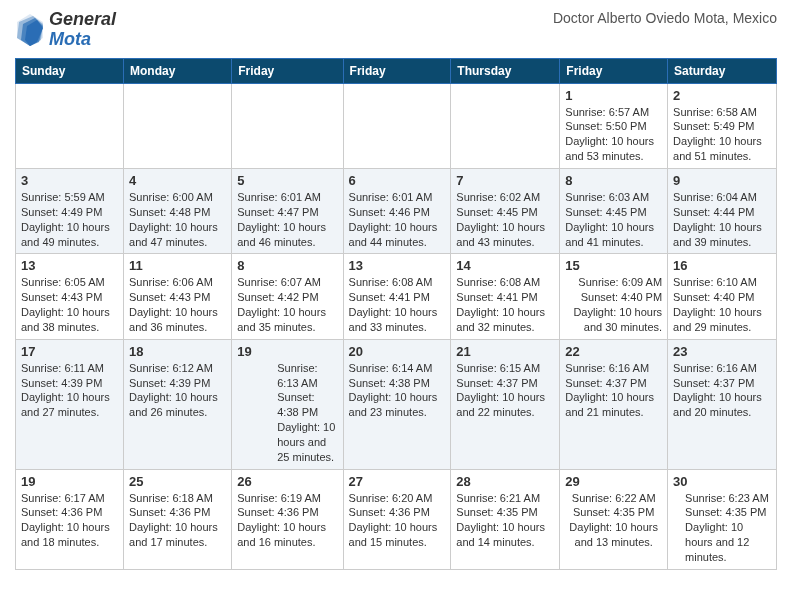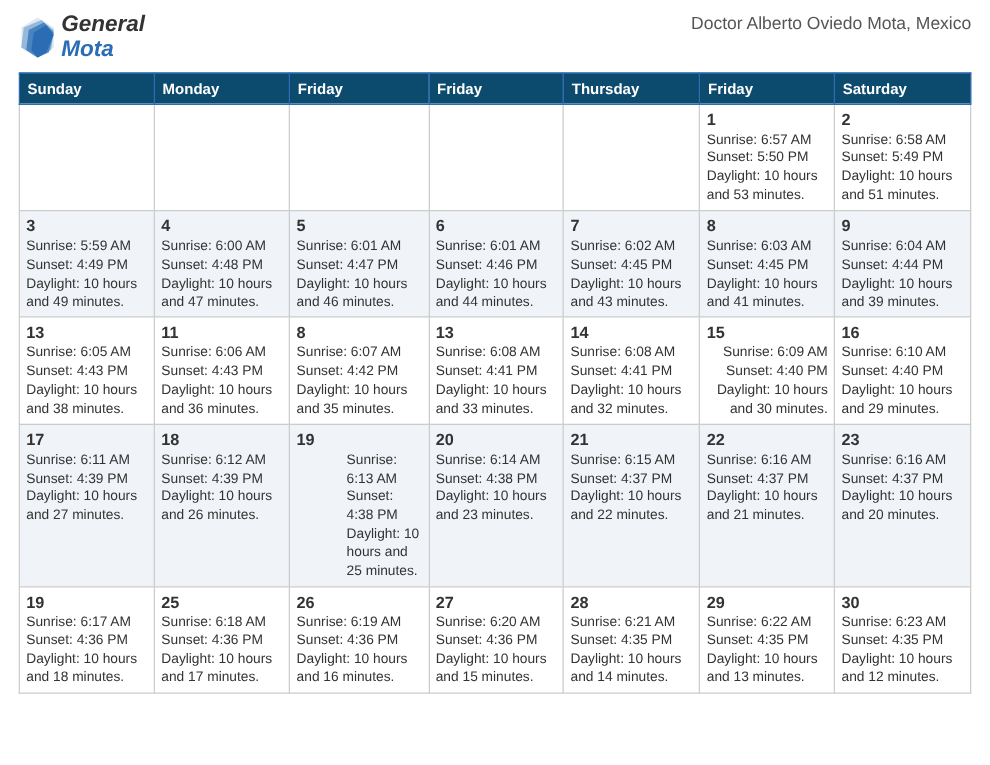--- a/index.html
+++ b/index.html
@@ -303,26 +303,26 @@
 Daylight: 10 hours and 15 minutes.</div>
           </td>
           <td>
             <span class="day-num">28</span>
             <div class="day-info" style="white-space: pre-line;">Sunrise: 6:21 AM
 Sunset: 4:35 PM
 Daylight: 10 hours and 14 minutes.</div>
           </td>
           <td>
             <span class="day-num">29</span>
-            <div class="day-info" style="white-space: pre-line;">Sunrise: 6:22 AM
+            <div class="day-info" style="white-space: pre-line; text-align: center;">Sunrise: 6:22 AM
 Sunset: 4:35 PM
 Daylight: 10 hours and 13 minutes.</div>
           </td>
           <td>
             <span class="day-num">30</span>
-            <div class="day-info" style="white-space: pre-line;">Sunrise: 6:23 AM
+            <div class="day-info" style="white-space: pre-line; margin-left: 12px;">Sunrise: 6:23 AM
 Sunset: 4:35 PM
 Daylight: 10 hours and 12 minutes.</div>
           </td>
         </tr>
       </tbody>
   </table>
 </div>
 
 </body></html>

